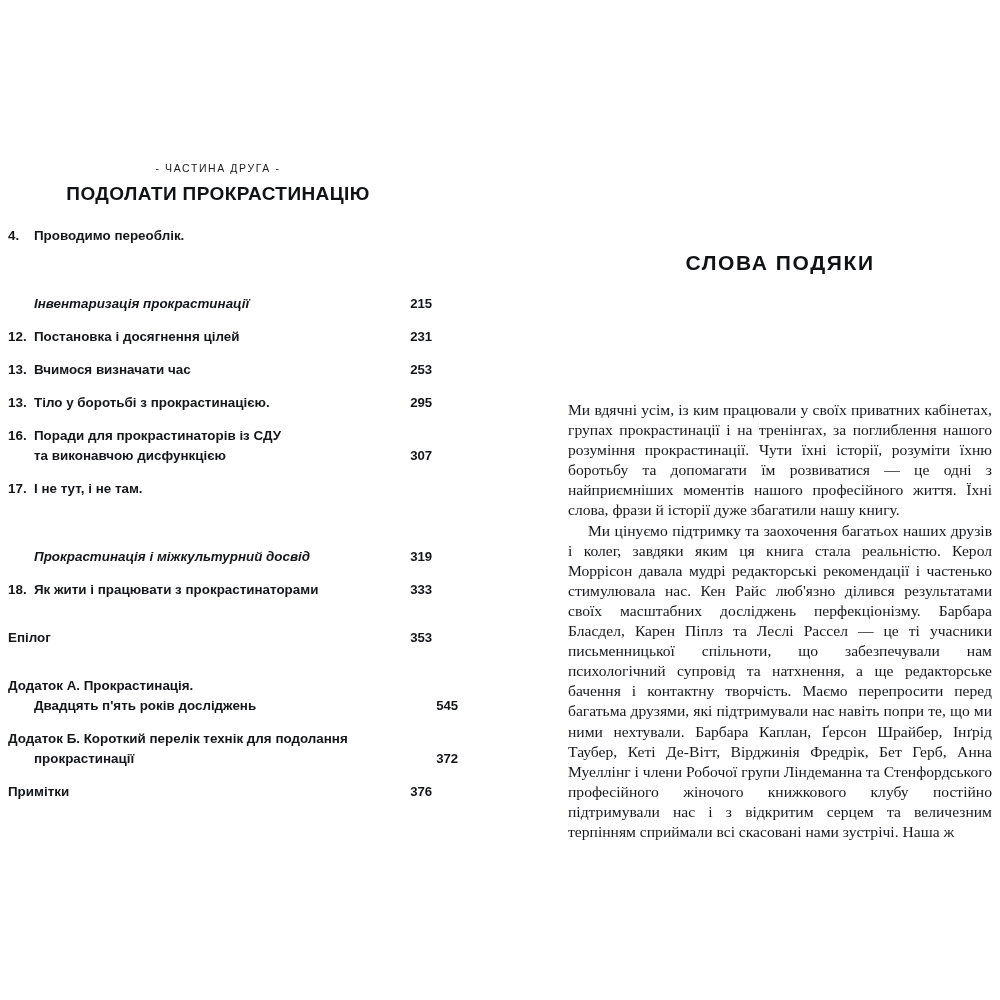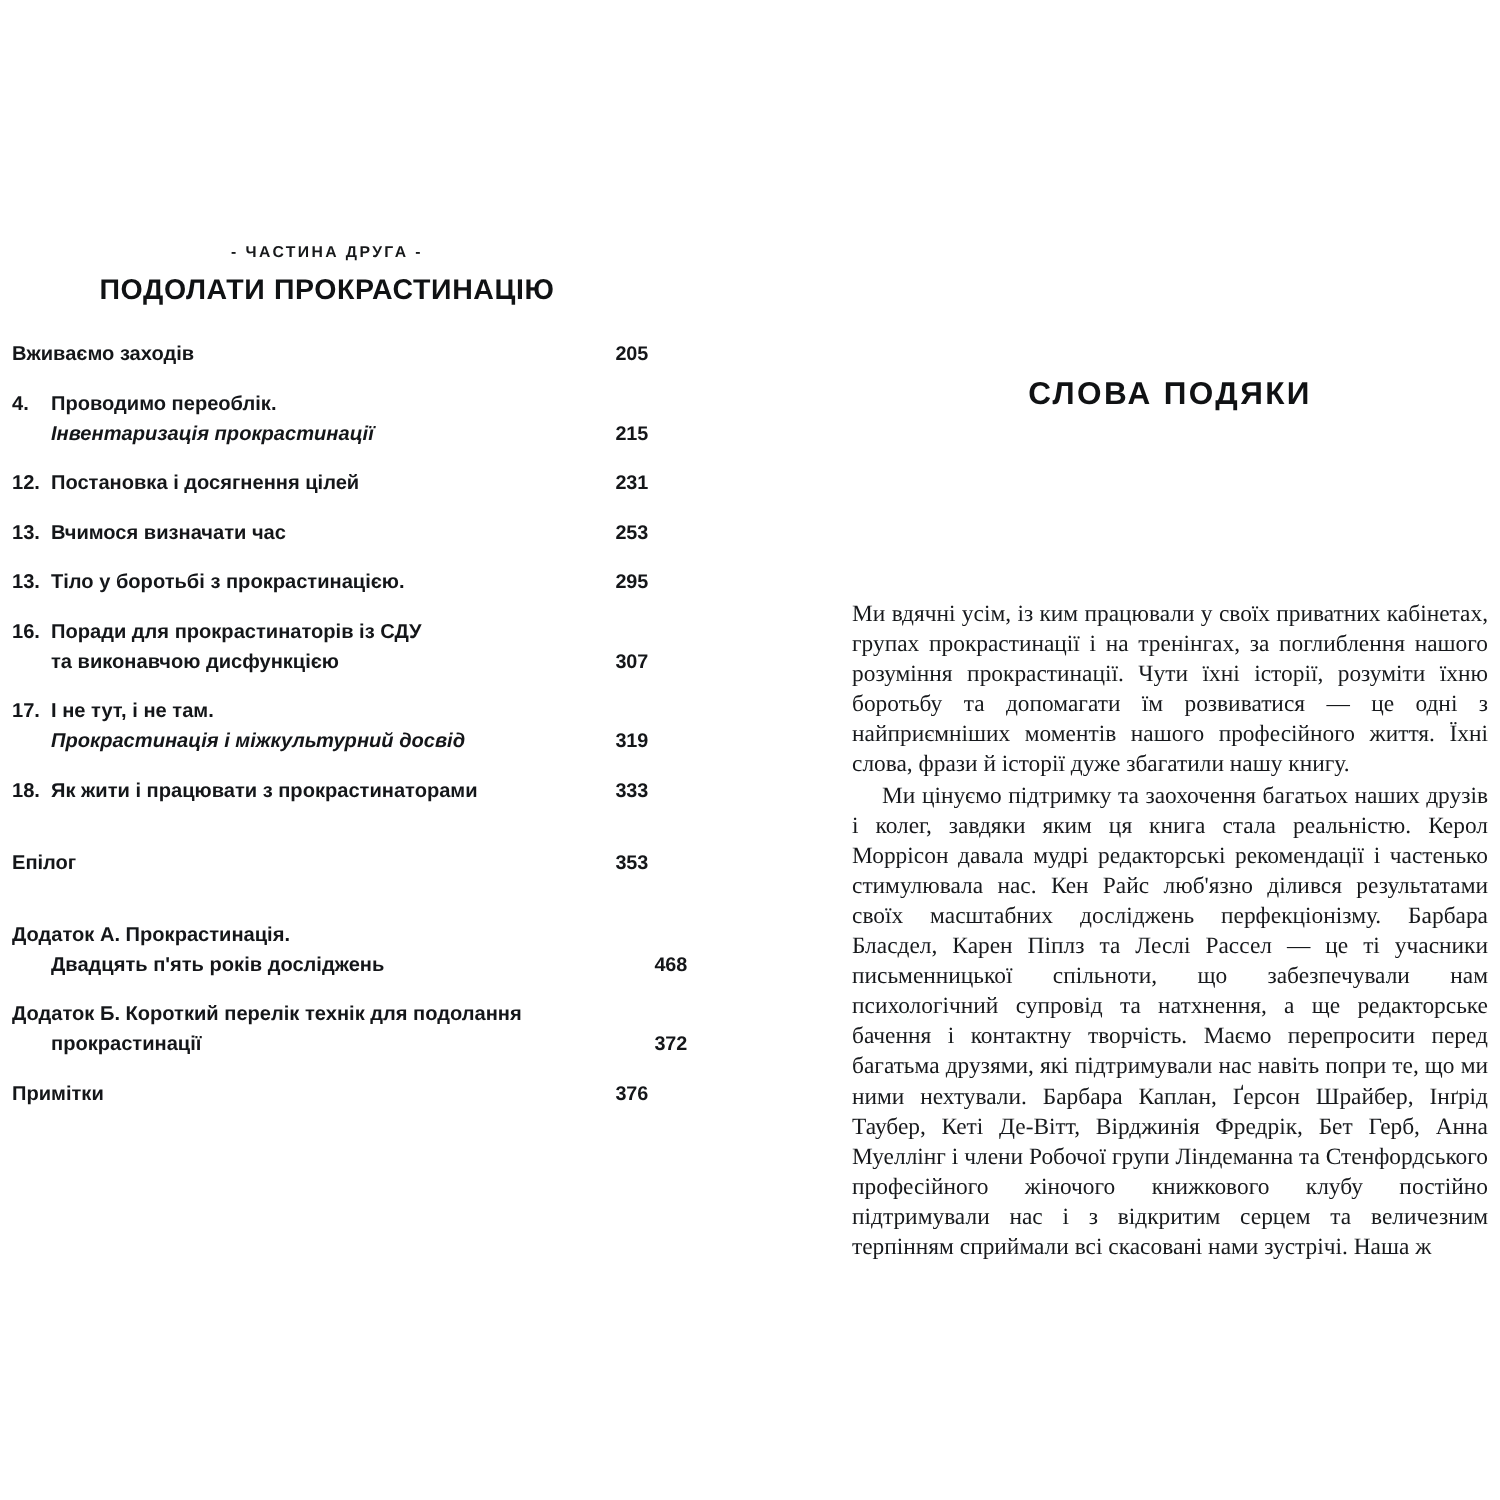--- a/index.html
+++ b/index.html
@@ -35,21 +35,21 @@
   .toc-head {
     position: absolute;
     left: 8px;
     top: 162px;
     width: 420px;
     text-align: center;
   }
   .part-label {
     font-family: "Liberation Sans", sans-serif;
     font-size: 10.5px;
-    font-weight: 700;
+    font-weight: 400;
     letter-spacing: 1.6px;
     color: #16181a;
     white-space: nowrap;
     display: block;
   }
   .part-title {
     font-family: "Liberation Sans", sans-serif;
     font-size: 19px;
     font-weight: 700;
     letter-spacing: 0.4px;
@@ -90,20 +90,21 @@
   }
   .toc-num.blank { visibility: hidden; }
 
   .toc-label {
     flex: 0 0 auto;
     white-space: nowrap;
   }
   .toc-label.italic {
     font-style: italic;
     font-weight: 600;
+    margin-top: 48px;
   }
 
   
   .toc-line.indent-sub { padding-left: 26px; gap: 23px; }
 
   .dots {
     flex: 1 1 auto;
     margin: 0 4px 0 5px;
     position: relative;
     height: 1px;
@@ -185,27 +186,20 @@
   <div class="page-left">
 
     <div class="toc-head">
       <span class="part-label">- ЧАСТИНА ДРУГА -</span>
       <span class="part-title">ПОДОЛАТИ ПРОКРАСТИНАЦІЮ</span>
     </div>
 
     <div class="toc-list" id="toc-list">
         <div class="toc-entry">
           <div class="toc-line">
-            <span class="toc-label">Вживаємо заходів</span>
-            <span class="dots"></span>
-            <span class="toc-page">205</span>
-          </div>
-        </div>
-        <div class="toc-entry">
-          <div class="toc-line">
             <span class="toc-num">4.</span>
             <span class="toc-label">Проводимо переоблік.</span>
           </div>
           <div class="toc-line">
             <span class="toc-num blank">11.</span>
             <span class="toc-label italic">Інвентаризація прокрастинації</span>
             <span class="dots"></span>
             <span class="toc-page">215</span>
           </div>
         </div>
@@ -272,21 +266,21 @@
             <span class="toc-page">353</span>
           </div>
         </div>
         <div class="toc-entry">
           <div class="toc-line">
             <span class="toc-label">Додаток А. Прокрастинація.</span>
           </div>
           <div class="toc-line indent-sub">
             <span class="toc-label">Двадцять п'ять років досліджень</span>
             <span class="dots"></span>
-            <span class="toc-page">468</span>
+            <span class="toc-page">545</span>
           </div>
         </div>
         <div class="toc-entry">
           <div class="toc-line">
             <span class="toc-label">Додаток Б. Короткий перелік технік для подолання</span>
           </div>
           <div class="toc-line indent-sub">
             <span class="toc-label">прокрастинації</span>
             <span class="dots"></span>
             <span class="toc-page">372</span>

